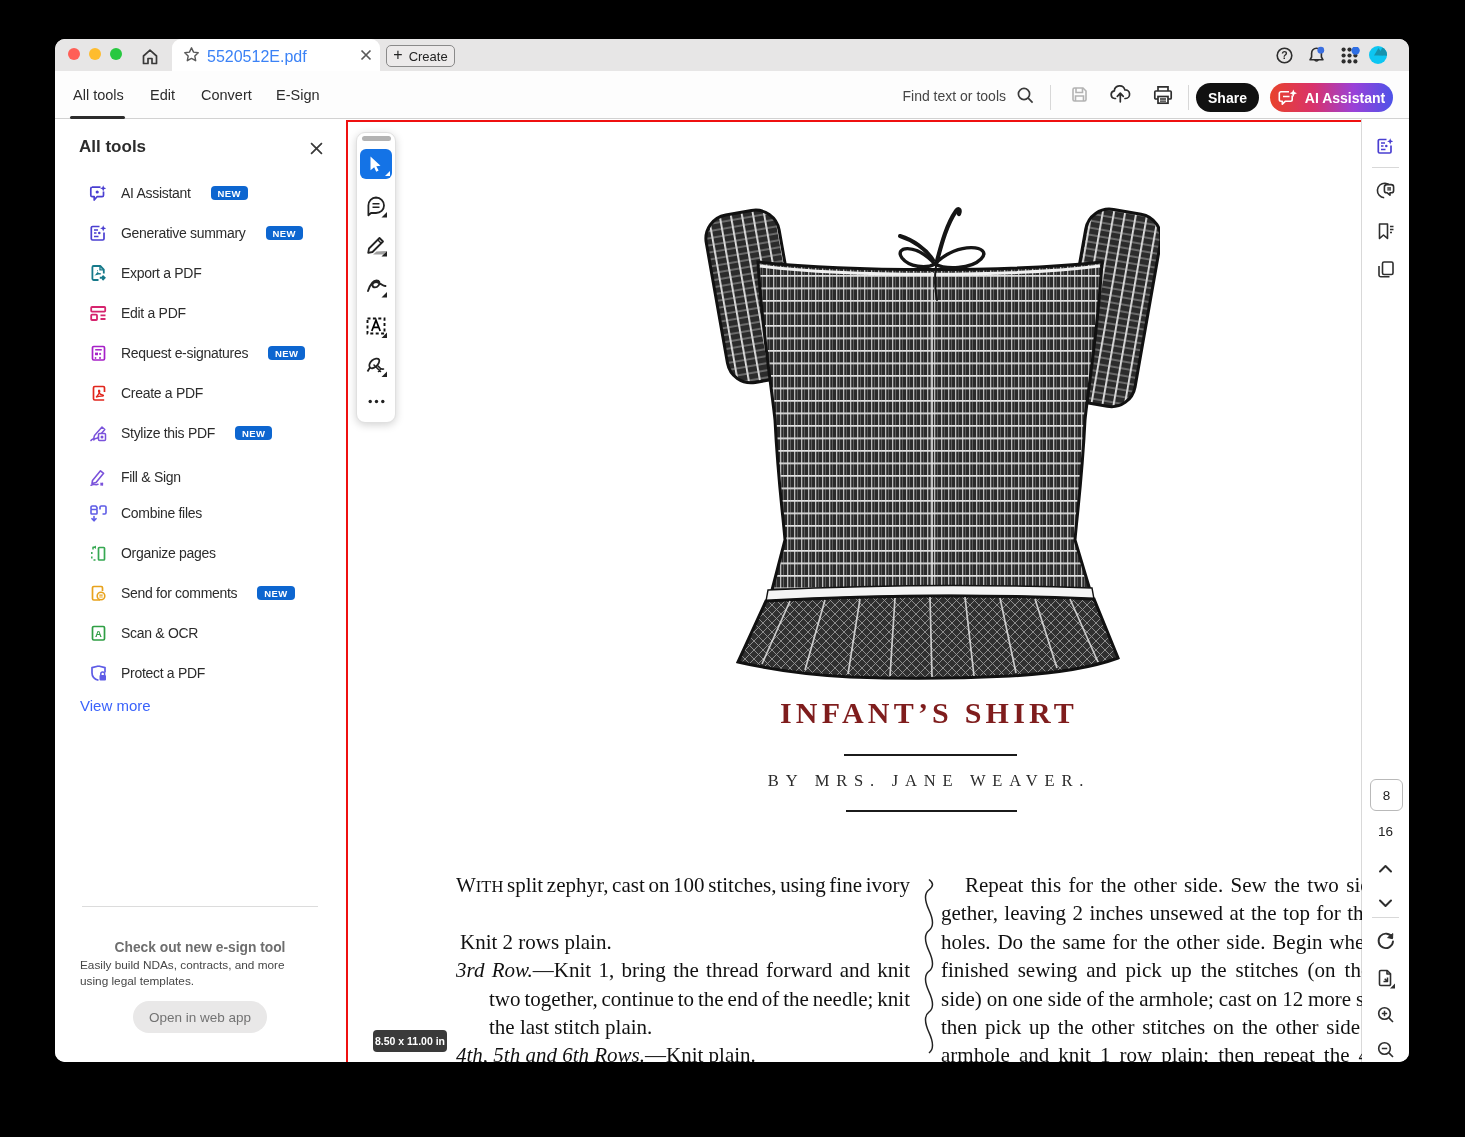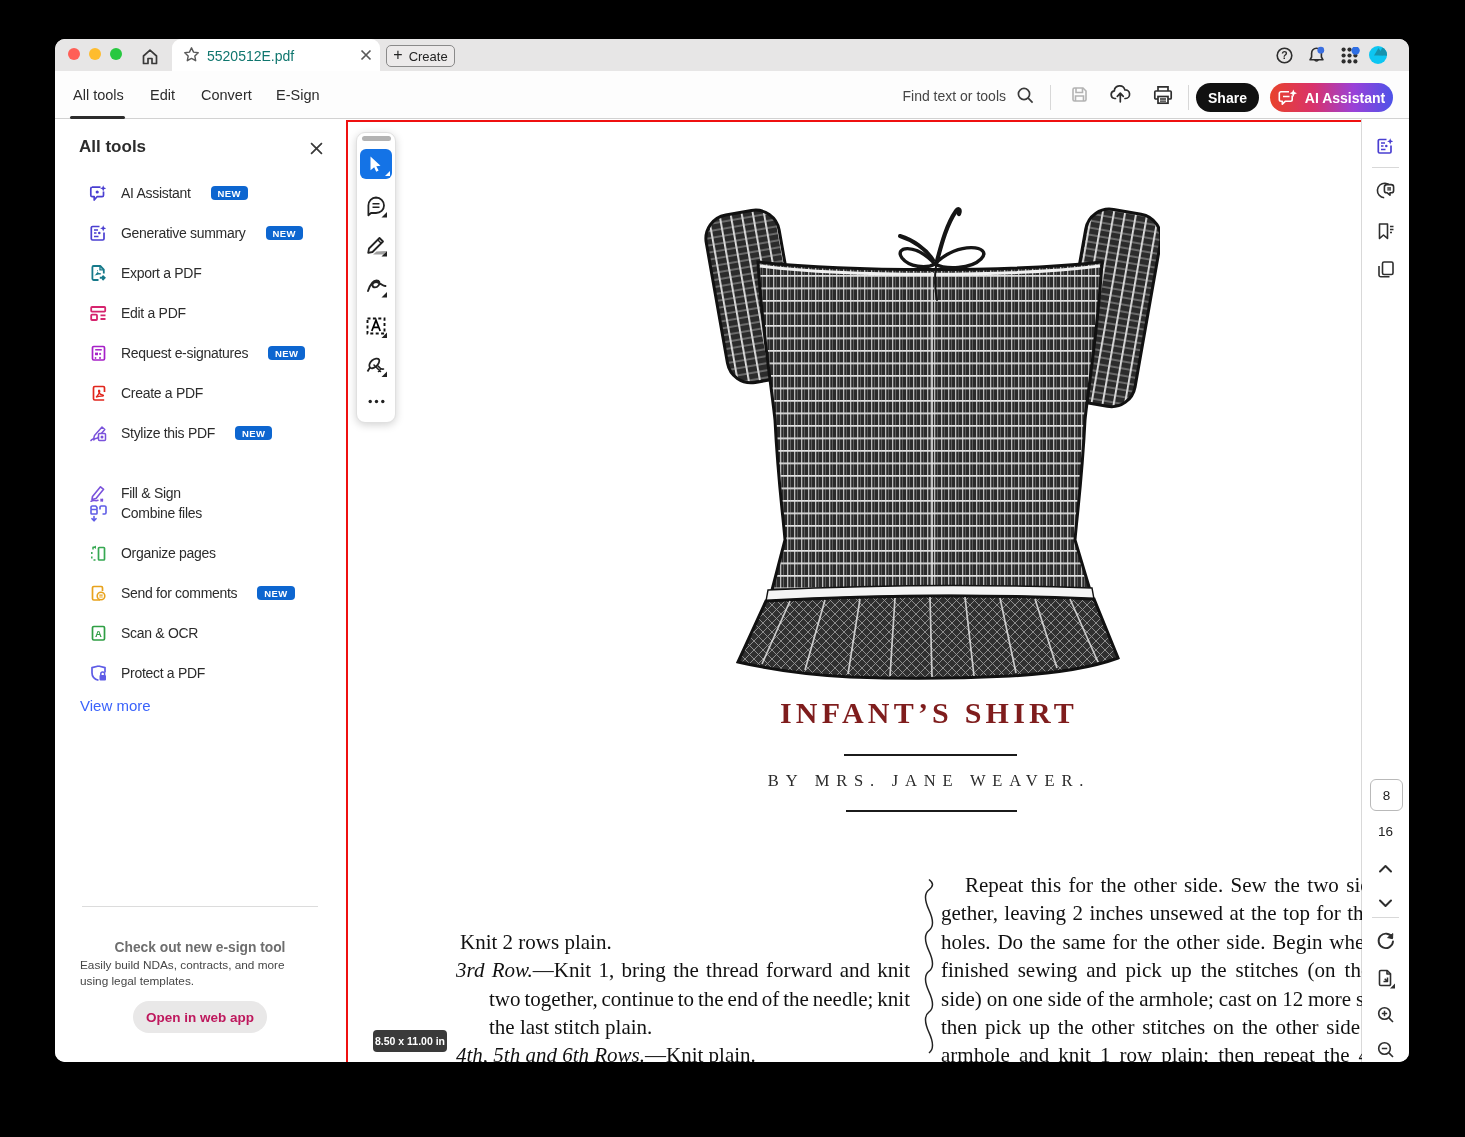--- a/index.html
+++ b/index.html
@@ -6,21 +6,21 @@
   #page{position:relative;width:1465px;height:1137px;background:#000;overflow:hidden;
         font-family:"Liberation Sans",sans-serif;}
   #win{position:absolute;left:55px;top:39px;width:1354px;height:1023px;background:#fff;
        border-radius:10px;overflow:hidden;}
   .abs{position:absolute;}
   
   #titlebar{position:absolute;left:0;top:0;width:1354px;height:32px;background:#e7e6e6;}
   .tl{position:absolute;top:8.5px;width:12px;height:12px;border-radius:50%;}
   #tab{position:absolute;left:117px;top:0;width:208px;height:32px;background:#fff;
        border-radius:9px 9px 0 0;}
-  #tabtitle{position:absolute;left:35px;top:9px;font-size:14px;color:#0f766e;}
+  #tabtitle{position:absolute;left:35px;top:9px;font-size:16px;color:#3b82f6;}
   #createbtn{position:absolute;left:331px;top:6px;width:67px;height:20px;border:1.5px solid #8a8a8a;
        border-radius:5px;background:#eceaea;color:#242424;font-size:13px;
        display:flex;align-items:center;justify-content:center;gap:6px;}
   
   #menurow{position:absolute;left:0;top:32px;width:1354px;height:48px;background:#fdfdfd;
        border-bottom:1px solid #d2d2d2;box-sizing:border-box;}
   .mitem{position:absolute;top:16px;font-size:14.5px;color:#2c2c2c;}
   #underline{position:absolute;left:15px;top:44.5px;width:55px;height:3.5px;background:#2c2c2c;border-radius:2px;}
   #findtext{position:absolute;top:17px;right:403px;font-size:14px;color:#464646;}
   .pill{position:absolute;top:12px;height:29px;border-radius:15px;color:#fff;font-size:14px;
@@ -36,21 +36,21 @@
   .new{display:inline-block;background:#0d66d0;color:#fff;font-size:9.5px;font-weight:bold;
        letter-spacing:.4px;border-radius:4px;padding:2px 7px 1px;margin-left:7px;}
   #viewmore{position:absolute;left:25px;top:578px;font-size:15px;color:#3b63fb;}
   #promo-sep{position:absolute;left:27px;top:787px;width:236px;height:1px;background:#dcdcdc;}
   #promo-h{position:absolute;left:0;top:809px;width:290px;text-align:center;font-size:13.8px;
        font-weight:bold;color:#6e6e6e;margin-top:12px;}
   #promo-t{position:absolute;left:25px;top:839px;width:240px;text-align:left;font-size:11.8px;
        color:#464646;line-height:15.5px;}
   #promo-btn{position:absolute;left:78px;top:882px;width:134px;height:32px;background:#e9e8e8;
        border-radius:17px;display:flex;align-items:center;justify-content:center;
-       font-size:13.5px;font-weight:bold;color:#be185d;}
+       font-size:13.5px;font-weight:normal;color:#737373;}
   
   #docarea{position:absolute;left:290px;top:80px;width:1017px;height:943px;background:#fff;overflow:hidden;}
   #redbox{position:absolute;left:0.5px;top:1px;width:1014px;height:960px;border:2px solid #ef1010;}
   #railsep{position:absolute;left:1016px;top:0;width:1px;height:943px;background:#d9d9d9;}
   #pdftitle{position:absolute;left:334px;top:577px;width:500px;text-align:center;
       font-family:"Liberation Serif",serif;font-size:30px;font-weight:bold;letter-spacing:4.2px;color:#7f1d1d;}
   .rule{position:absolute;height:1.6px;background:#1b1b1b;}
   #byline{position:absolute;left:334px;top:652px;width:500px;text-align:center;
       font-family:"Liberation Serif",serif;font-size:16.5px;letter-spacing:6.8px;color:#2b2b2b;}
   .col{position:absolute;font-family:"Liberation Serif",serif;font-size:21px;color:#111;
@@ -240,21 +240,21 @@
             <g fill="none" stroke="#7a52db" stroke-width="1.6" stroke-linejoin="round">
         <path d="M5.5 11.5 L13 3 L15.8 5.5 L8.5 14 L4.5 15.2 Z" stroke-width="1.5"></path>
         <path d="M2 16.5 C3.2 14.8 4 14.9 5 15.8" stroke-linecap="round"></path>
             </g>
         <rect x="9.5" y="9.5" width="7" height="7" rx="1" fill="#fff" stroke="#7a52db" stroke-width="1.5"></rect>
         <circle cx="13" cy="13" r="1.5" fill="#7a52db"></circle>
           </svg>
       <span class="txt">Stylize this PDF</span>
           <span class="new">NEW</span>
     </div>
-    <div class="trow" style="top:364px;">
+    <div class="trow" style="top:348px;">
       <svg width="19" height="19" viewBox="0 0 19 19">
             <g fill="none" stroke="#7a52db" stroke-width="1.6" stroke-linejoin="round">
         <path d="M3.5 12.5 L11.5 2.8 L14.6 5.3 L7 14.5 L3 15.5 Z"></path>
         <path d="M2 17.3 C4.5 15.3 6.5 17.5 9 16.3 M12 16.9 l1.5 -1.5 m0 1.5 l-1.5 -1.5" stroke-linecap="round" stroke-width="1.5"></path>
             </g>
           </svg>
       <span class="txt">Fill &amp; Sign</span>
     </div>
     <div class="trow" style="top:384px;">
       <svg width="19" height="19" viewBox="0 0 19 19">
@@ -366,20 +366,21 @@
         <path d="M235,64 C 258,40 294,46 281,59 C 271,69 246,70 235,64 Z" stroke-width="3.4"></path>
         <path d="M235,64 C 214,42 194,47 202,58 C 209,67 226,69 235,64 Z" stroke-width="3.4"></path>
         <path d="M236,66 C 234,80 235,90 237,100" stroke-width="2"></path>
       </g>
     </svg>
     <div id="pdftitle">INFANT’S SHIRT</div>
     <div class="rule" style="left:499px;top:635px;width:173px;"></div>
     <div id="byline">BY MRS. JANE WEAVER.</div>
     <div class="rule" style="left:501px;top:691px;width:171px;"></div>
     <div id="leftcol" class="col" style="left:88px;top:752px;width:477px;height:200px;">
+      <div class="jl just" style="top:0;padding-left:23px;word-spacing:-1.8px;"><span style="font-size:21px;">W</span><span style="font-size:16.5px;">ITH</span> split zephyr, cast on 100 stitches, using fine ivory</div>
       <div class="jl" style="top:56.8px;padding-left:27px;">Knit 2 rows plain.</div>
       <div class="jl just" style="top:85.2px;padding-left:23px;"><i>3rd Row.</i>—Knit 1, bring the thread forward and knit</div>
       <div class="jl" style="top:142px;padding-left:56px;">the last stitch plain.</div>
       <div class="jl just" style="top:113.6px;padding-left:56px;word-spacing:-1.6px;">two together, continue to the end of the needle; knit</div>
       <div class="jl" style="top:170.4px;padding-left:23px;"><i>4th, 5th and 6th Rows.</i>—Knit plain.</div>
     </div>
     <div id="rightcol" class="col" style="left:596px;top:752px;width:478px;height:200px;">
       <div class="jl just" style="top:0;padding-left:24px;">Repeat this for the other side. Sew the two sides to-</div>
       <div class="jl just" style="top:28.4px;">gether, leaving 2 inches unsewed at the top for the arm-</div>
       <div class="jl just" style="top:56.8px;">holes. Do the same for the other side. Begin where you</div>

